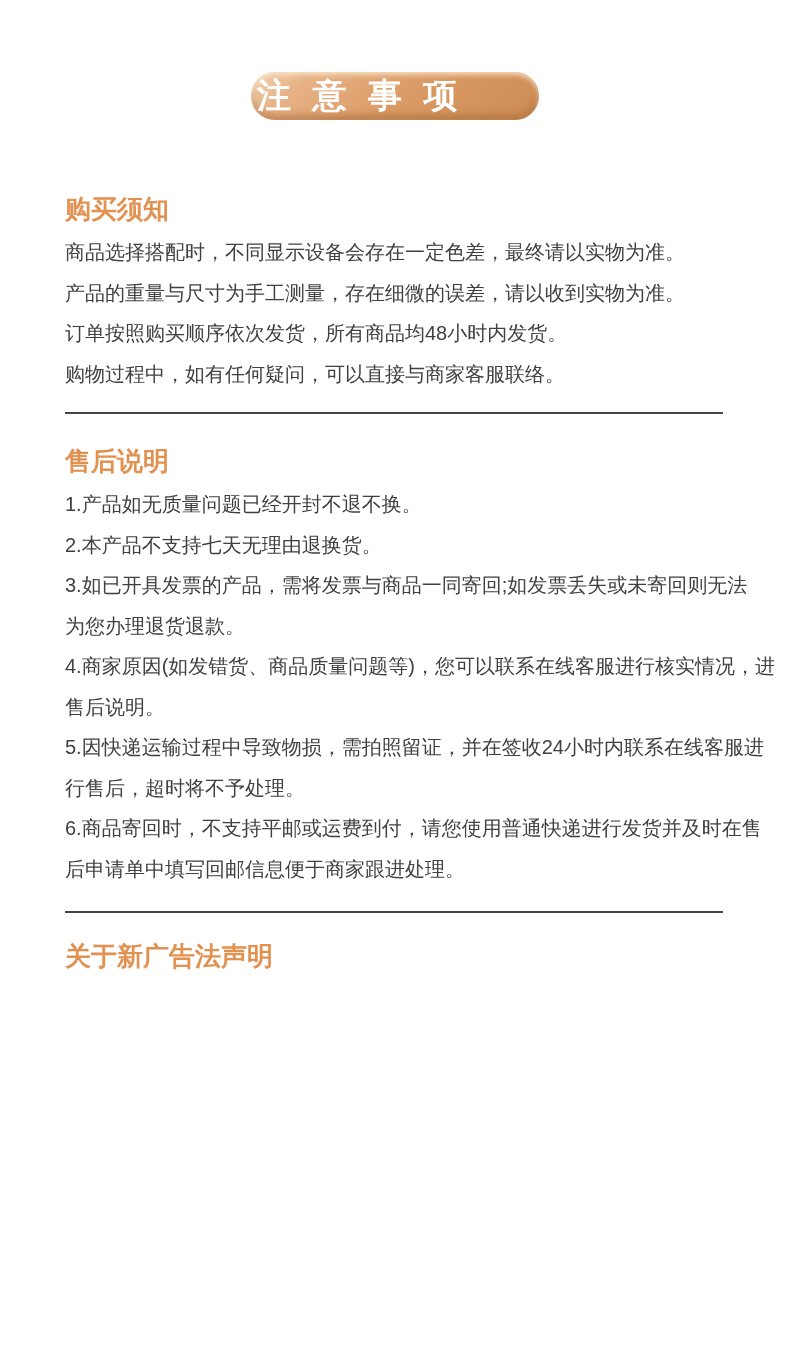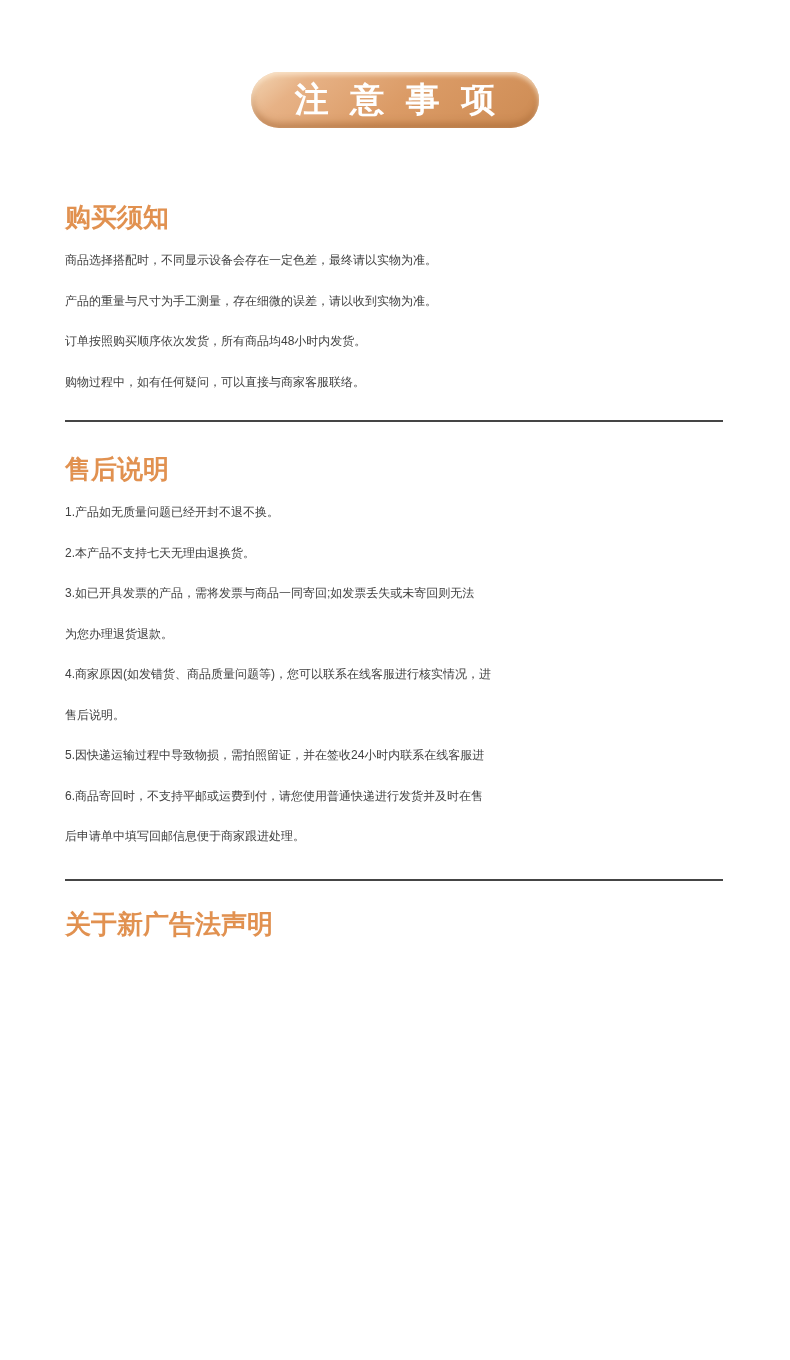--- a/index.html
+++ b/index.html
@@ -17,28 +17,27 @@
   .page{
     position:relative;
     width:790px;
     height:1360px;
     background:var(--page-bg);
     overflow:hidden;
     font-family:"Liberation Sans","DejaVu Sans",sans-serif;
   }
   .badge{
     width:288px;
-    height:56px;
+    height:48px;
     margin:72px auto 0 auto;
     border-radius:30px;
     background:linear-gradient(140deg,var(--badge-from) 0%,#e7b286 18%,var(--badge-mid) 52%,var(--badge-to) 100%);
     box-shadow:inset 0 3px 5px rgba(255,238,215,.75), inset 0 -5px 7px rgba(158,96,46,.5);
     display:flex;
     align-items:center;
-    justify-content:center;
   }
   .badge-title{
     color:var(--badge-text);
     font-size:34px;
     font-weight:700;
     letter-spacing:6px;
     white-space:nowrap;
     text-indent:6px; 
   }
   .content{
@@ -53,21 +52,21 @@
   }
   .section-heading{
     color:var(--heading-color);
     font-size:26px;
     line-height:34px;
     font-weight:700;
   }
   .section-lines{margin-top:6px;}
   .line{
     color:var(--body-color);
-    font-size:12px;
+    font-size:20px;
     line-height:40.5px;
     white-space:nowrap;
   }
   
   .section:nth-child(1) .section-heading{margin-top:72px;}
   .section:nth-child(2) .section-divider{margin-top:18px;}
   .section:nth-child(2) .section-heading{margin-top:30px;}
   .section:nth-child(3) .section-divider{margin-top:22px;}
   .section:nth-child(3) .section-heading{margin-top:26px;}
   .section:nth-child(4) .section-divider{margin-top:18px;}
@@ -99,20 +98,21 @@
       <hr class="section-divider" style="display: block;">
       <h2 class="section-heading">售后说明</h2>
       <div class="section-lines">
           <p class="line">1.产品如无质量问题已经开封不退不换。</p>
           <p class="line">2.本产品不支持七天无理由退换货。</p>
           <p class="line">3.如已开具发票的产品，需将发票与商品一同寄回;如发票丢失或未寄回则无法</p>
           <p class="line">为您办理退货退款。</p>
           <p class="line">4.商家原因(如发错货、商品质量问题等)，您可以联系在线客服进行核实情况，进</p>
           <p class="line">售后说明。</p>
           <p class="line">5.因快递运输过程中导致物损，需拍照留证，并在签收24小时内联系在线客服进</p>
+          <p class="line">行售后，超时将不予处理。</p>
           <p class="line">6.商品寄回时，不支持平邮或运费到付，请您使用普通快递进行发货并及时在售</p>
           <p class="line">后申请单中填写回邮信息便于商家跟进处理。</p>
         </div>
     </div>
 
     <div class="section">
       <hr class="section-divider" style="display: block;">
       <h2 class="section-heading">关于新广告法声明</h2>
     </div>
   </div>

